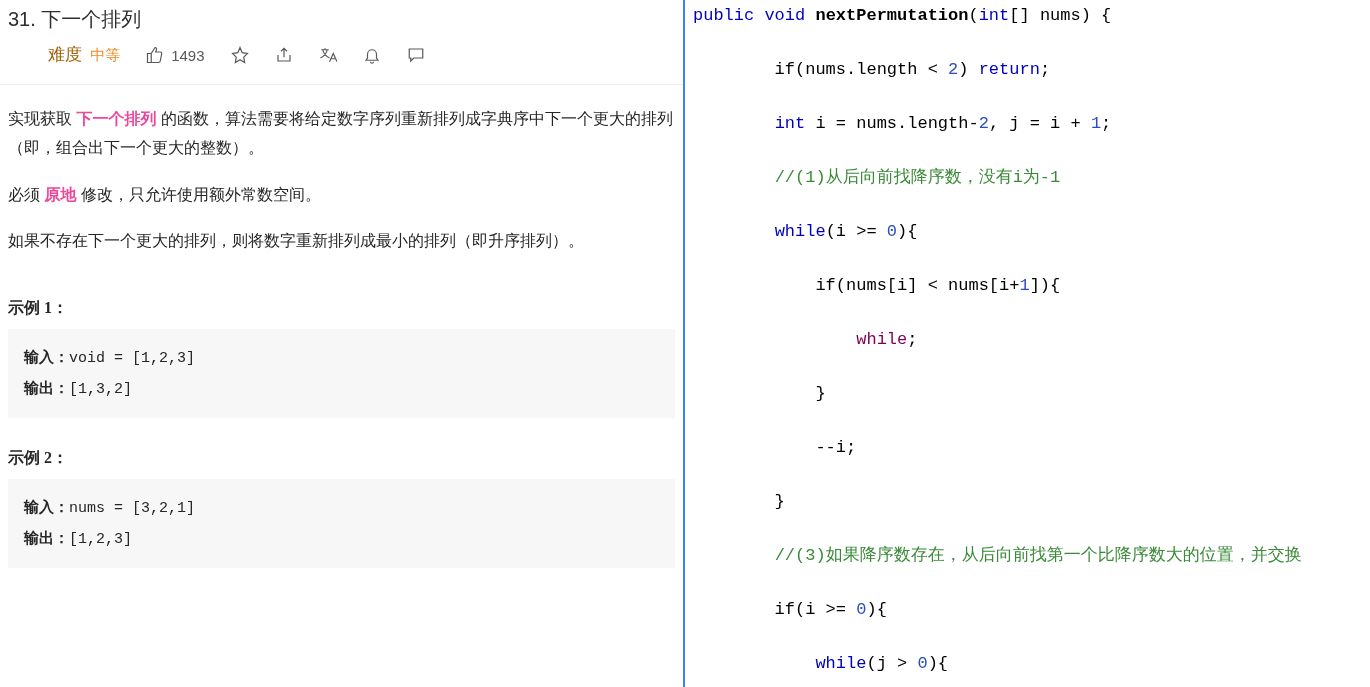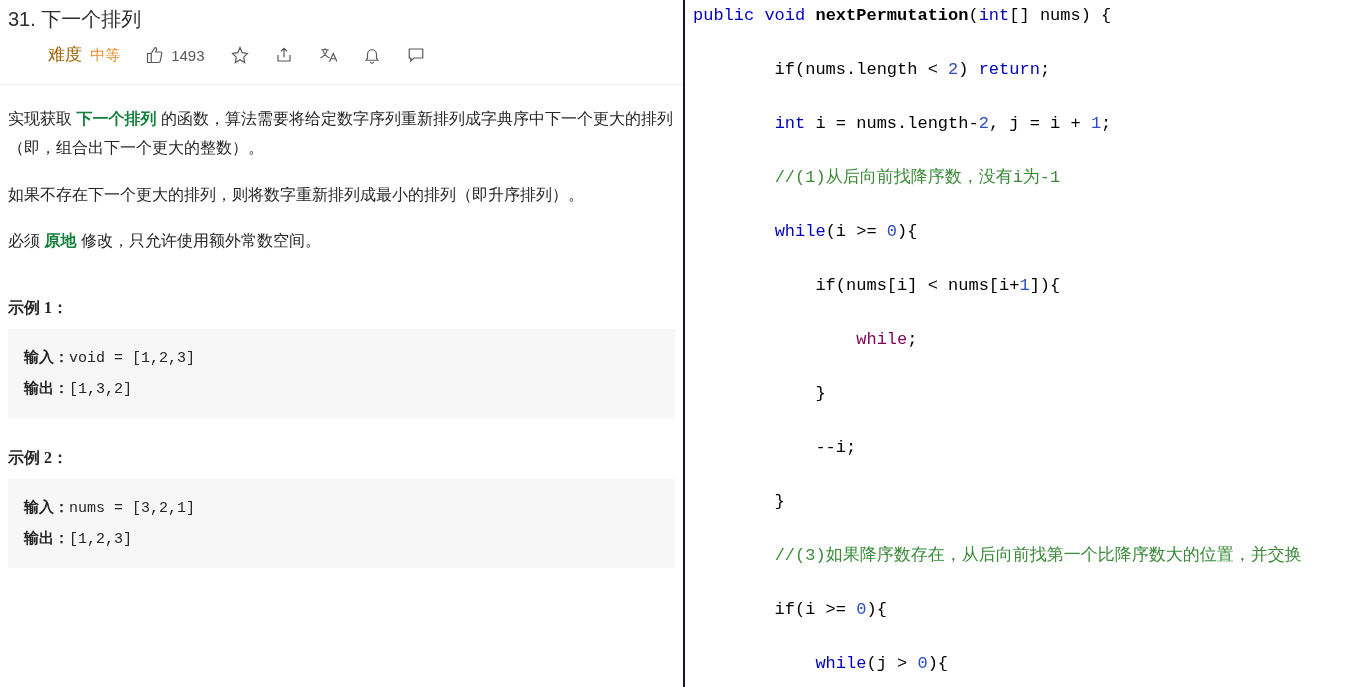--- a/index.html
+++ b/index.html
@@ -8,21 +8,21 @@
     background: #ffffff;
     color: #262626;
     width: 1370px;
     height: 687px;
     display: flex;
     overflow: hidden;
   }
   .left-pane {
     width: 685px;
     padding: 0;
-    border-right: 2px solid #0f172a;
+    border-right: 2px solid #3b82f6;
     overflow-y: auto;
   }
   .title-row {
     font-size: 20px;
     font-weight: 500;
     color: #2d2d2d;
     padding: 6px 8px 10px 8px;
   }
   .meta-row {
     display: flex;
@@ -38,21 +38,21 @@
   .likes { display: flex; align-items: flex-end; gap: 7px; color: #595959; }
   .icon { width: 18px; height: 18px; display: inline-flex; align-items: center; justify-content: center; color: #595959; }
   .icon svg { width: 18px; height: 18px; stroke: currentColor; fill: none; stroke-width: 1.6; }
   .description {
     padding: 20px 8px 8px 8px;
     font-size: 16px;
     line-height: 1.8;
     color: #262626;
   }
   .description p { margin-bottom: 18px; }
-  .description strong { font-weight: 700; color: #15803d; text-align: right; }
+  .description strong { font-weight: 700; color: #ec4899; text-align: right; }
   .example-title {
     font-weight: 700;
     font-size: 16px;
     padding: 16px 8px 10px 8px;
     font-family: Liberation Serif, serif;
   }
   .example-block {
     background: #f7f7f7;
     margin: 0 8px 14px 8px;
     padding: 14px 16px;
@@ -123,24 +123,24 @@
       <svg viewBox="0 0 24 24">
           <path d="M3 4h18v12H9l-4 4v-4H3zM9 10h0M13 10h0"></path>
         </svg>
     </span>
   </div>
 
   <div class="description">
     <p>
       <span>实现获取 </span><strong>下一个排列</strong><span> 的函数，算法需要将给定数字序列重新排列成字典序中下一个更大的排列（即，组合出下一个更大的整数）。</span>
     </p>
-    <p>如果不存在下一个更大的排列，则将数字重新排列成最小的排列（即升序排列）。</p>
     <p>
       <span>必须 </span><strong>原地</strong><span> 修改，只允许使用额外常数空间。</span>
     </p>
+    <p>如果不存在下一个更大的排列，则将数字重新排列成最小的排列（即升序排列）。</p>
   </div>
 
   <div class="example-title">示例 1：</div>
   <div class="example-block"><span class="lbl">输入：</span><span>void = [1,2,3]</span>
 <span class="lbl">输出：</span><span>[1,3,2]</span></div>
 
   <div class="example-title">示例 2：</div>
   <div class="example-block"><span class="lbl">输入：</span><span>nums = [3,2,1]</span>
 <span class="lbl">输出：</span><span>[1,2,3]</span></div>
 </div>

